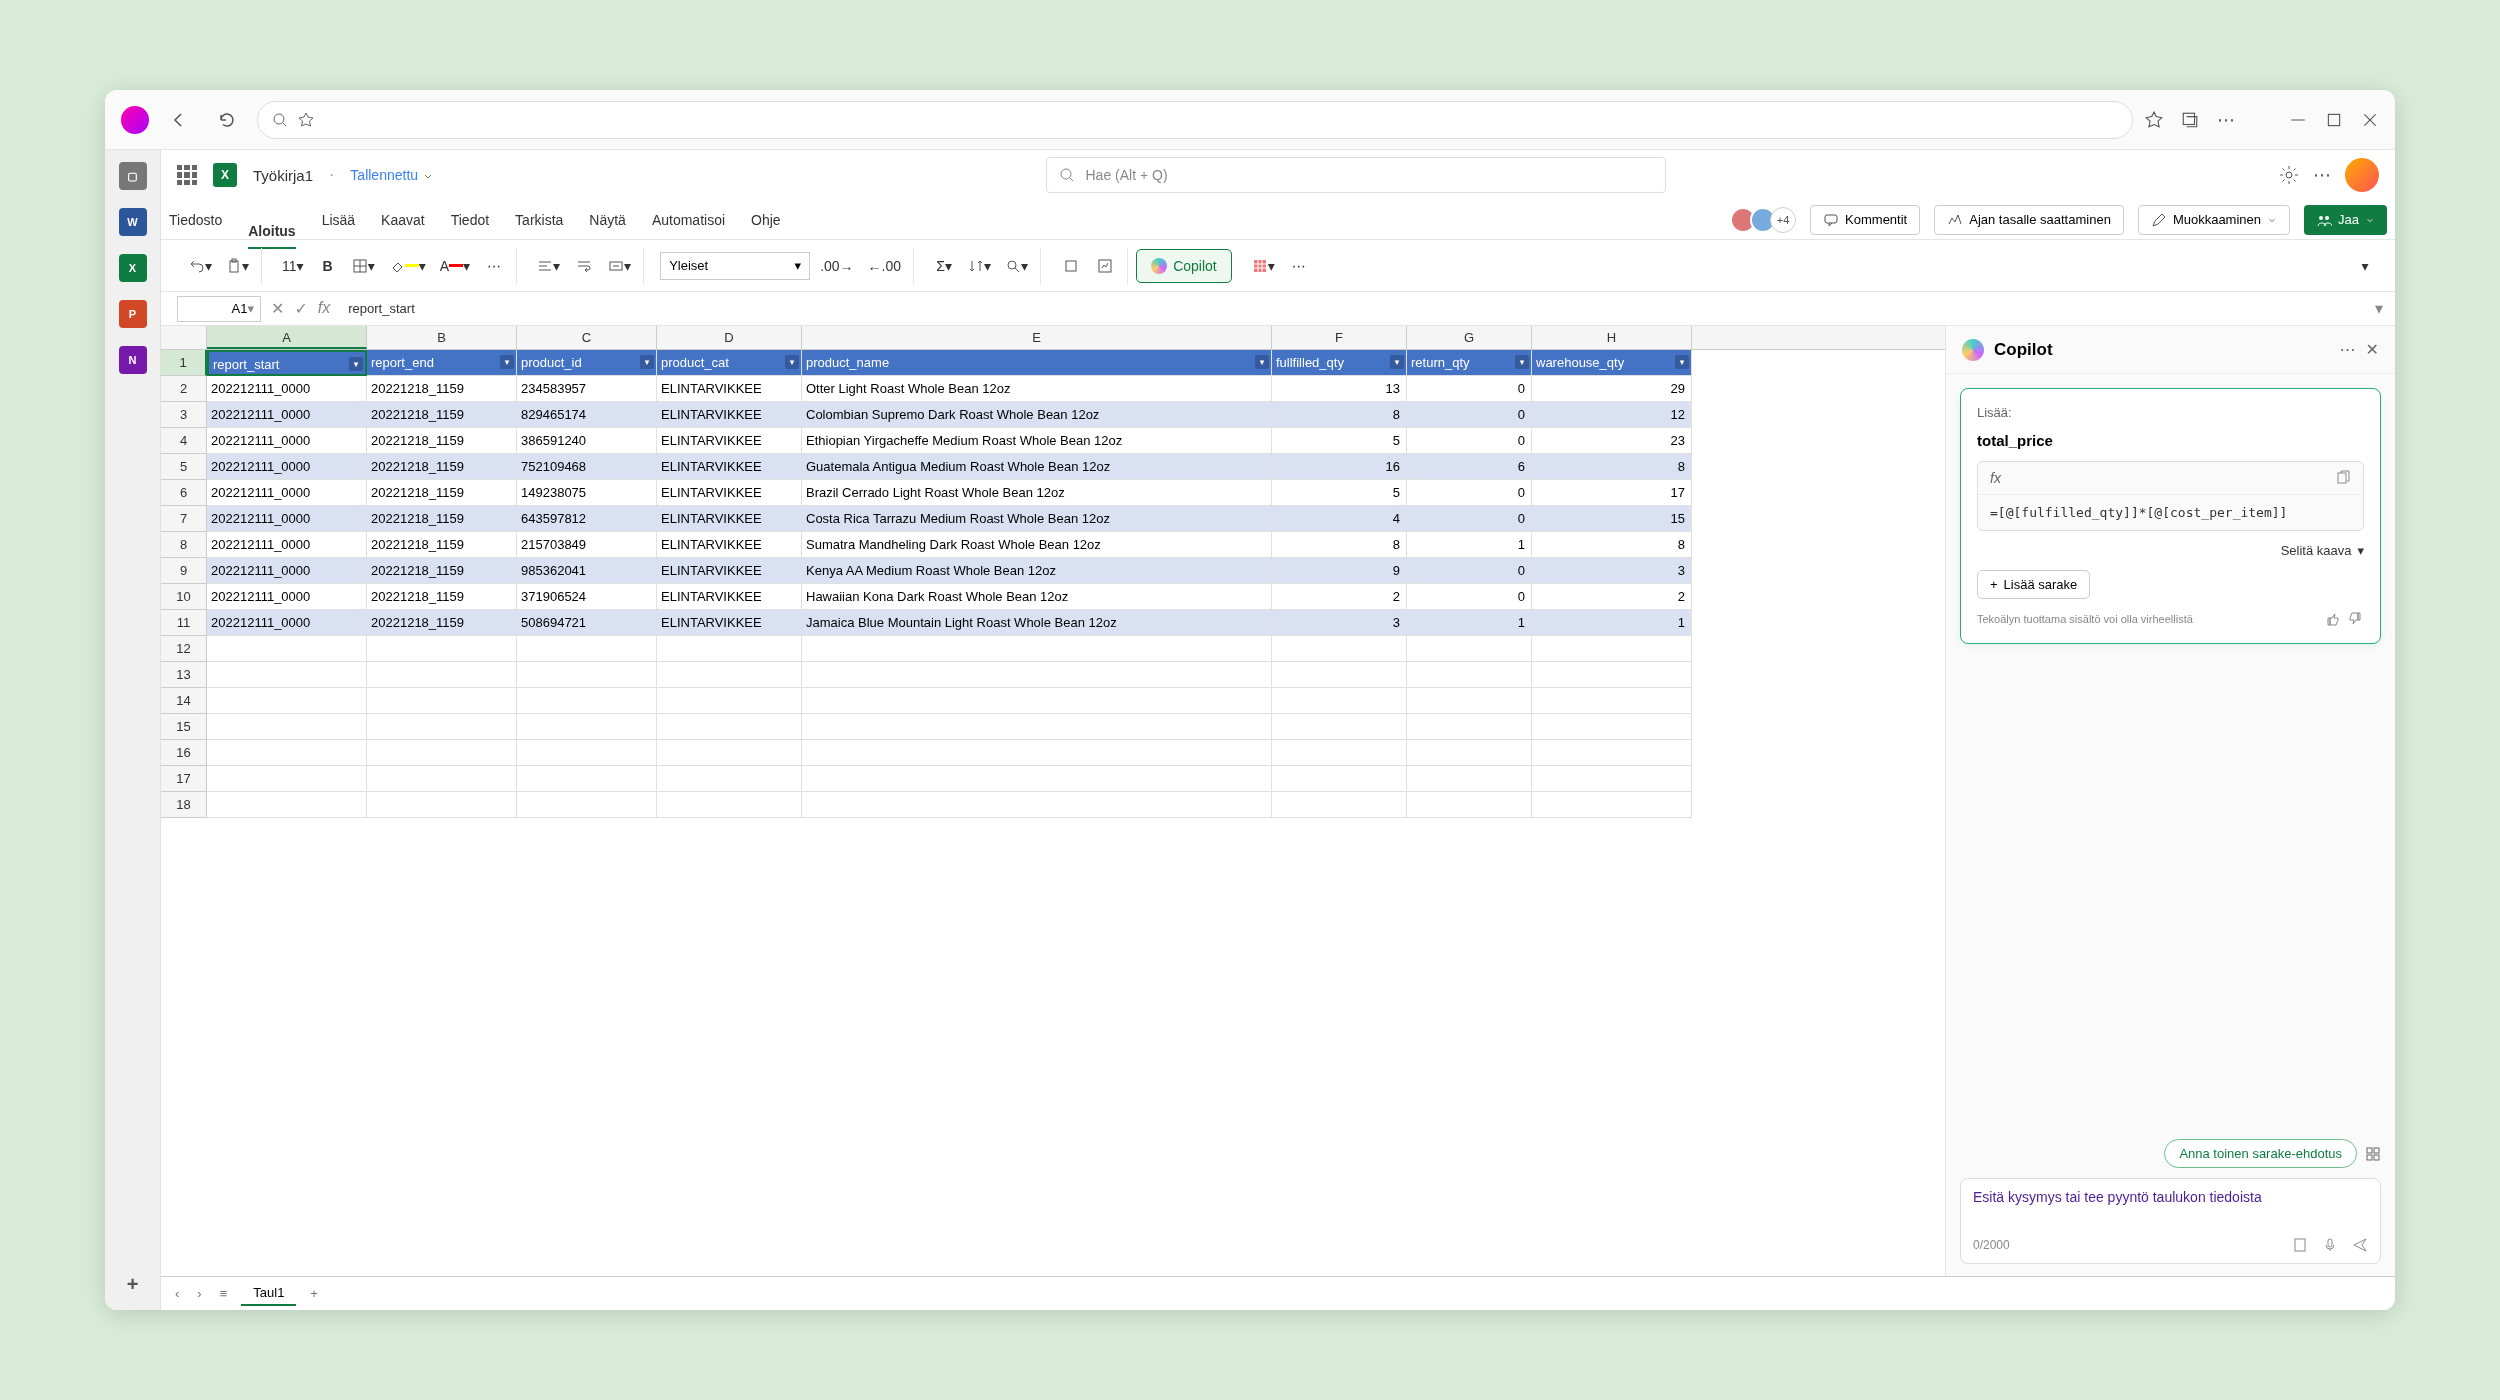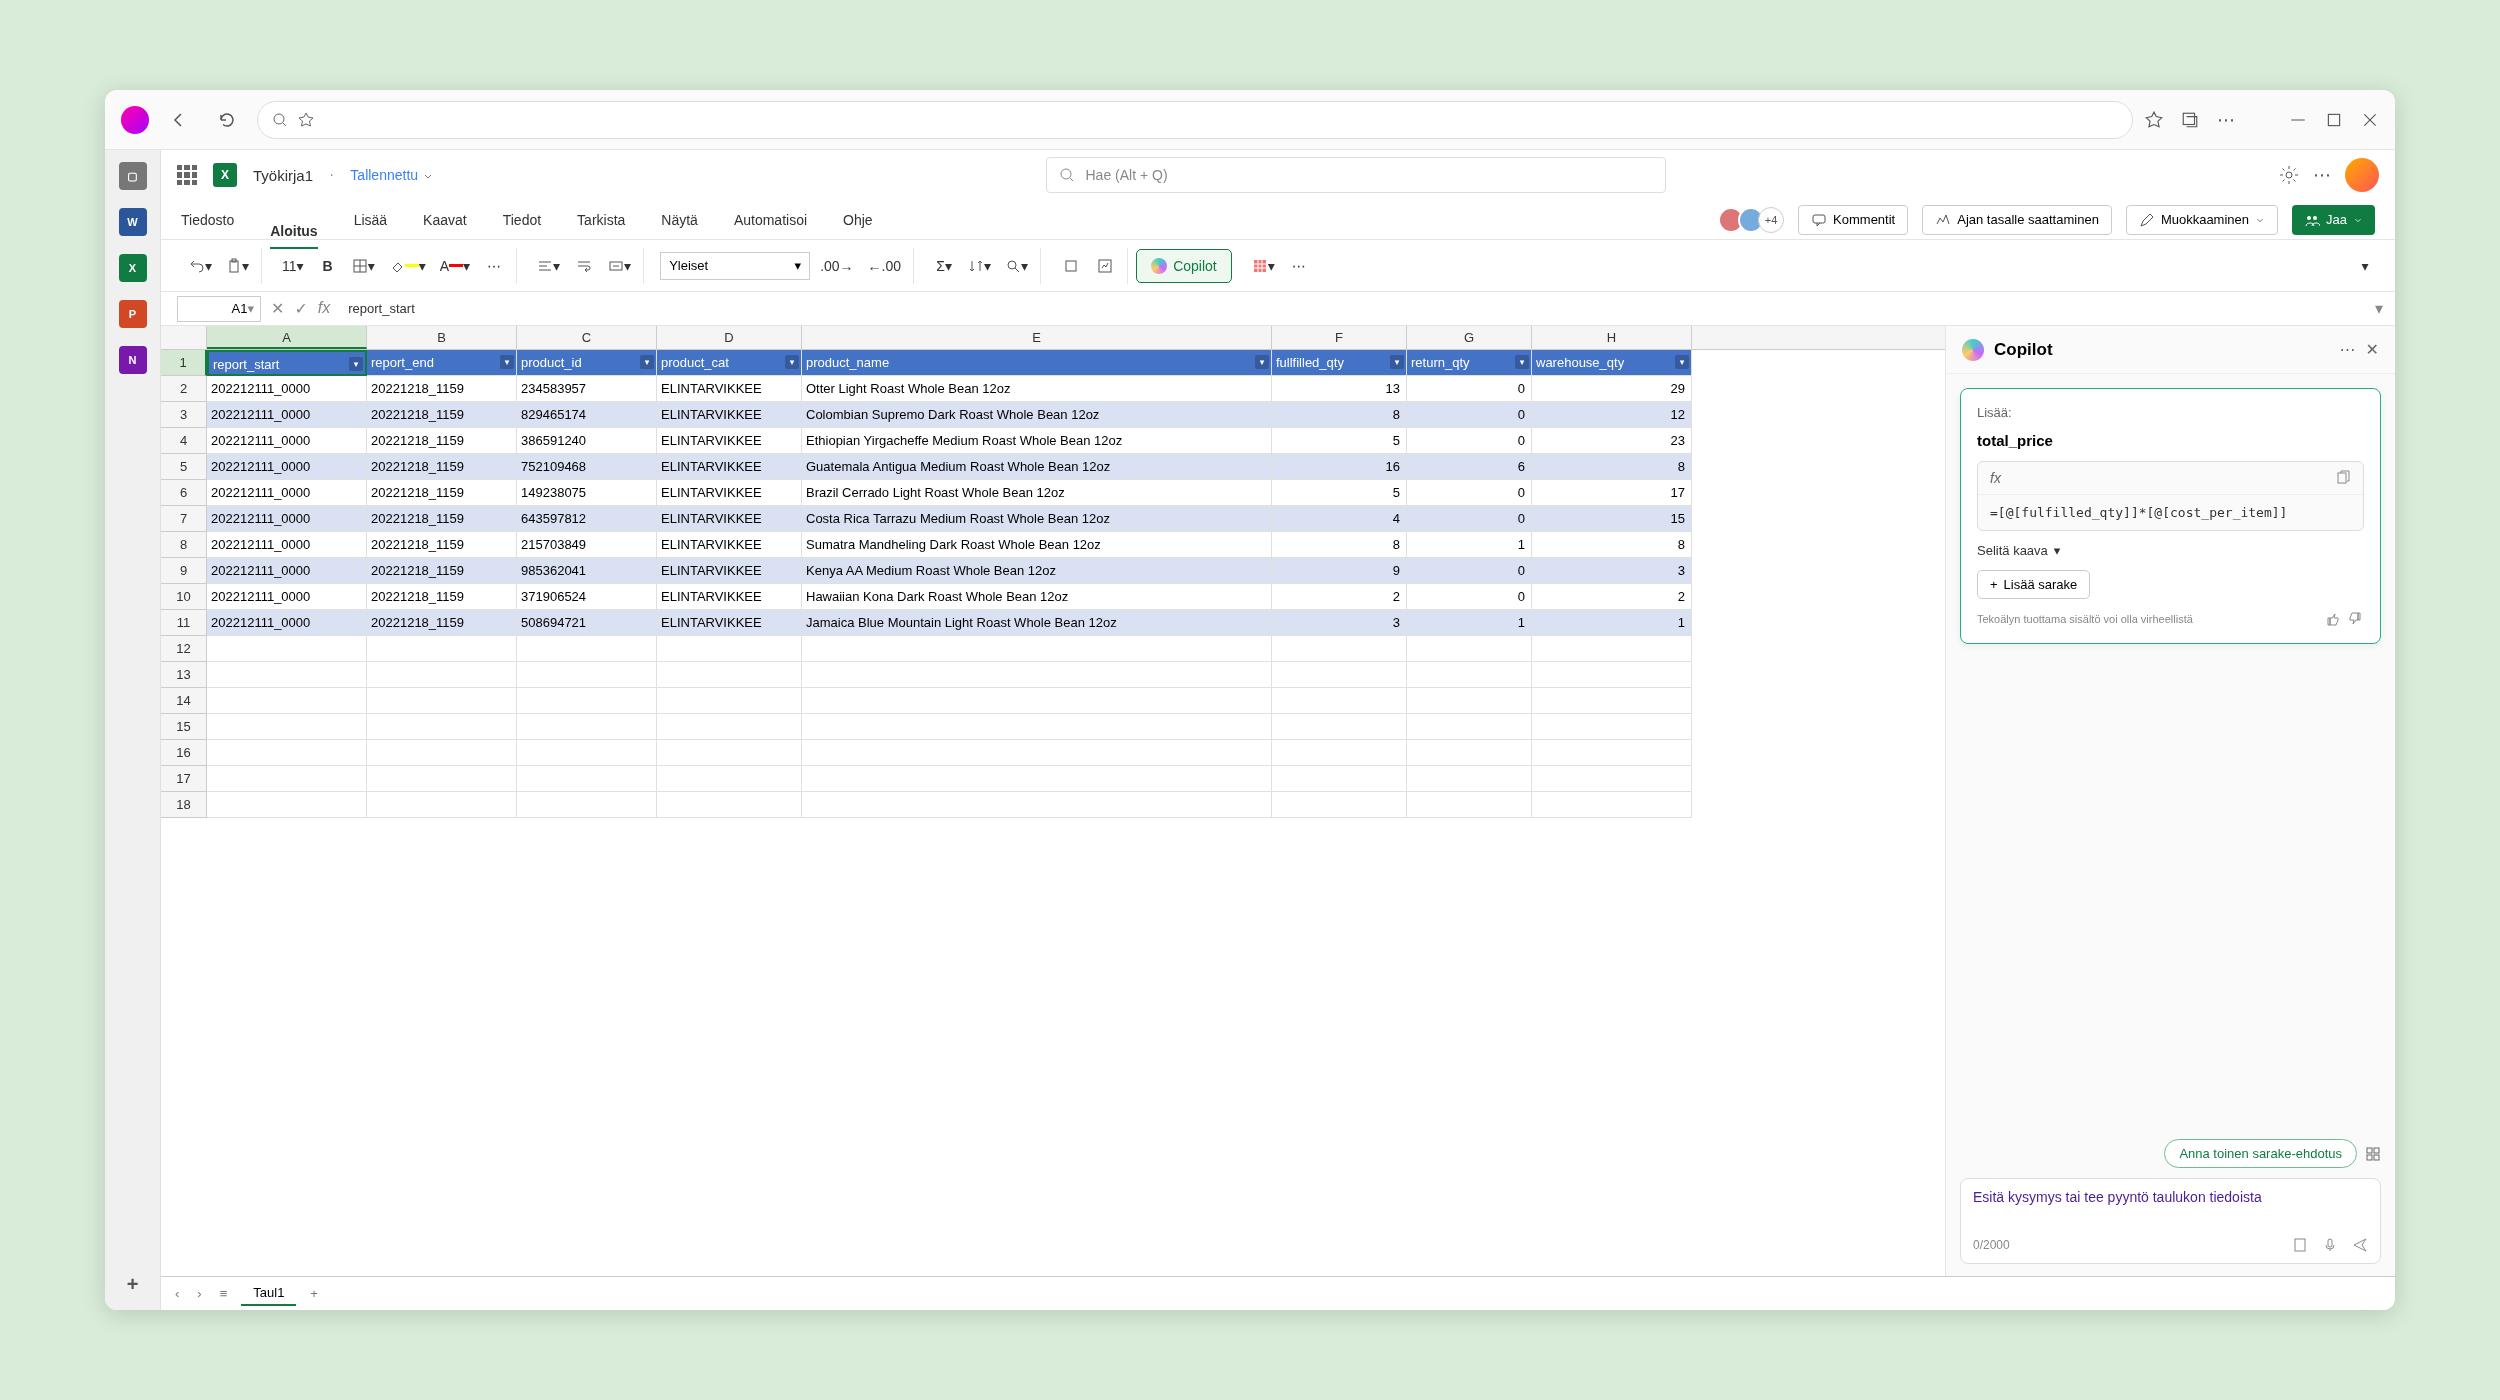--- a/index.html
+++ b/index.html
@@ -29,21 +29,21 @@
 .appbar { height: 50px; display: flex; align-items: center; padding: 0 16px; gap: 16px; }
 .waffle { width: 20px; height: 20px; display: grid; grid-template-columns: repeat(3,1fr); gap: 2px; }
 .waffle span { background: #666; }
 .excel-badge { width: 24px; height: 24px; background: #107c41; color: #fff; font-size: 12px; font-weight: bold; display: flex; align-items: center; justify-content: center; border-radius: 3px; }
 .doc-title { font-size: 15px; color: #333; }
 .doc-saved { color: #3b82f6; font-size: 14px; }
 .search-box { margin-left: auto; margin-right: auto; width: 620px; height: 36px; border: 1px solid #ddd; border-radius: 4px; display: flex; align-items: center; padding: 0 12px; gap: 10px; color: #888; font-size: 14px; }
 .settings-area { display: flex; align-items: center; gap: 14px; }
 .user-avatar { width: 34px; height: 34px; border-radius: 50%; background: linear-gradient(135deg,#fa0,#f55); }
 
-.tabbar { height: 40px; display: flex; align-items: center; padding: 0 20px; gap: 36px; font-size: 14px; color: #333; border-bottom: 1px solid #e5e5e5; }
+.tabbar { height: 40px; display: flex; align-items: center; padding: 0 8px; gap: 26px; font-size: 14px; color: #333; border-bottom: 1px solid #e5e5e5; }
 .tab-item { cursor: pointer; padding: 8px 0; }
 .tab-item.active { font-weight: 600; border-bottom: 2px solid #107c41; margin-top: 24px; }
 .tabbar-right { margin-left: auto; display: flex; align-items: center; gap: 14px; }
 .presence { display: flex; }
 .presence-avatar { width: 26px; height: 26px; border-radius: 50%; margin-left: -6px; border: 2px solid #fff; }
 .presence-more { width: 26px; height: 26px; border-radius: 50%; margin-left: -6px; border: 1px solid #ccc; background: #fff; font-size: 11px; display: flex; align-items: center; justify-content: center; color: #555; }
 .btn-outline { height: 30px; padding: 0 12px; border: 1px solid #ccc; border-radius: 4px; background: #fff; display: flex; align-items: center; gap: 6px; font-size: 13px; cursor: pointer; }
 .btn-share { background: #107c41; color: #fff; border: none; }
 
 .ribbon { height: 52px; display: flex; align-items: center; padding: 0 16px; gap: 8px; border-bottom: 1px solid #e5e5e5; }
@@ -89,21 +89,21 @@
 .cop-logo { width: 22px; height: 22px; border-radius: 50%; background: conic-gradient(#4cc, #c6f, #fc6, #4cc); }
 .cop-title { font-size: 17px; font-weight: 600; flex: 1; }
 .cop-body { flex: 1; padding: 14px; display: flex; flex-direction: column; }
 .cop-card { border: 1.5px solid #2aac7e; border-radius: 8px; background: #fff; padding: 16px; font-size: 14px; display: flex; flex-direction: column; gap: 12px; box-shadow: 0 2px 6px rgba(42,172,126,0.12); }
 .cop-label { color: #666; font-size: 13px; }
 .cop-bold { font-weight: 600; font-size: 15px; }
 .cop-desc { color: #333; line-height: 1.5; }
 .cop-formula { border: 1px solid #ddd; border-radius: 6px; background: #fafafa; }
 .cop-fx-head { display: flex; align-items: center; justify-content: space-between; padding: 8px 12px; border-bottom: 1px solid #eee; color: #666; }
 .cop-fx-body { padding: 10px 12px; font-family: Consolas, monospace; font-size: 13px; color: #333; }
-.cop-link { color: #333; font-size: 13px; display: flex; align-items: center; gap: 6px; cursor: pointer; }
+.cop-link { color: #333; font-size: 13px; display: flex; align-items: center; gap: 6px; cursor: pointer; justify-content: flex-end; }
 .cop-btn { border: 1px solid #ccc; border-radius: 5px; padding: 6px 12px; background: #fff; font-size: 13px; display: inline-flex; align-items: center; gap: 6px; cursor: pointer; width: fit-content; }
 .cop-disclaimer { color: #888; font-size: 11px; display: flex; align-items: center; justify-content: space-between; }
 .cop-foot { padding: 12px 14px; display: flex; flex-direction: column; gap: 10px; }
 .cop-suggest { border: 1px solid #6cbf8f; color: #107c41; border-radius: 18px; padding: 6px 14px; font-size: 13px; background: #fff; align-self: flex-end; display: flex; gap: 8px; align-items: center; }
 .cop-input { border: 1px solid #ddd; border-radius: 8px; background: #fff; padding: 10px 12px; min-height: 86px; display: flex; flex-direction: column; justify-content: space-between; }
 .cop-input-text { color: #4c1d95; font-size: 14px; }
 .cop-input-bar { display: flex; justify-content: space-between; align-items: center; color: #888; font-size: 12px; }
 .cop-input-icons { display: flex; gap: 14px; color: #888; }
 
 svg { width: 16px; height: 16px; }

